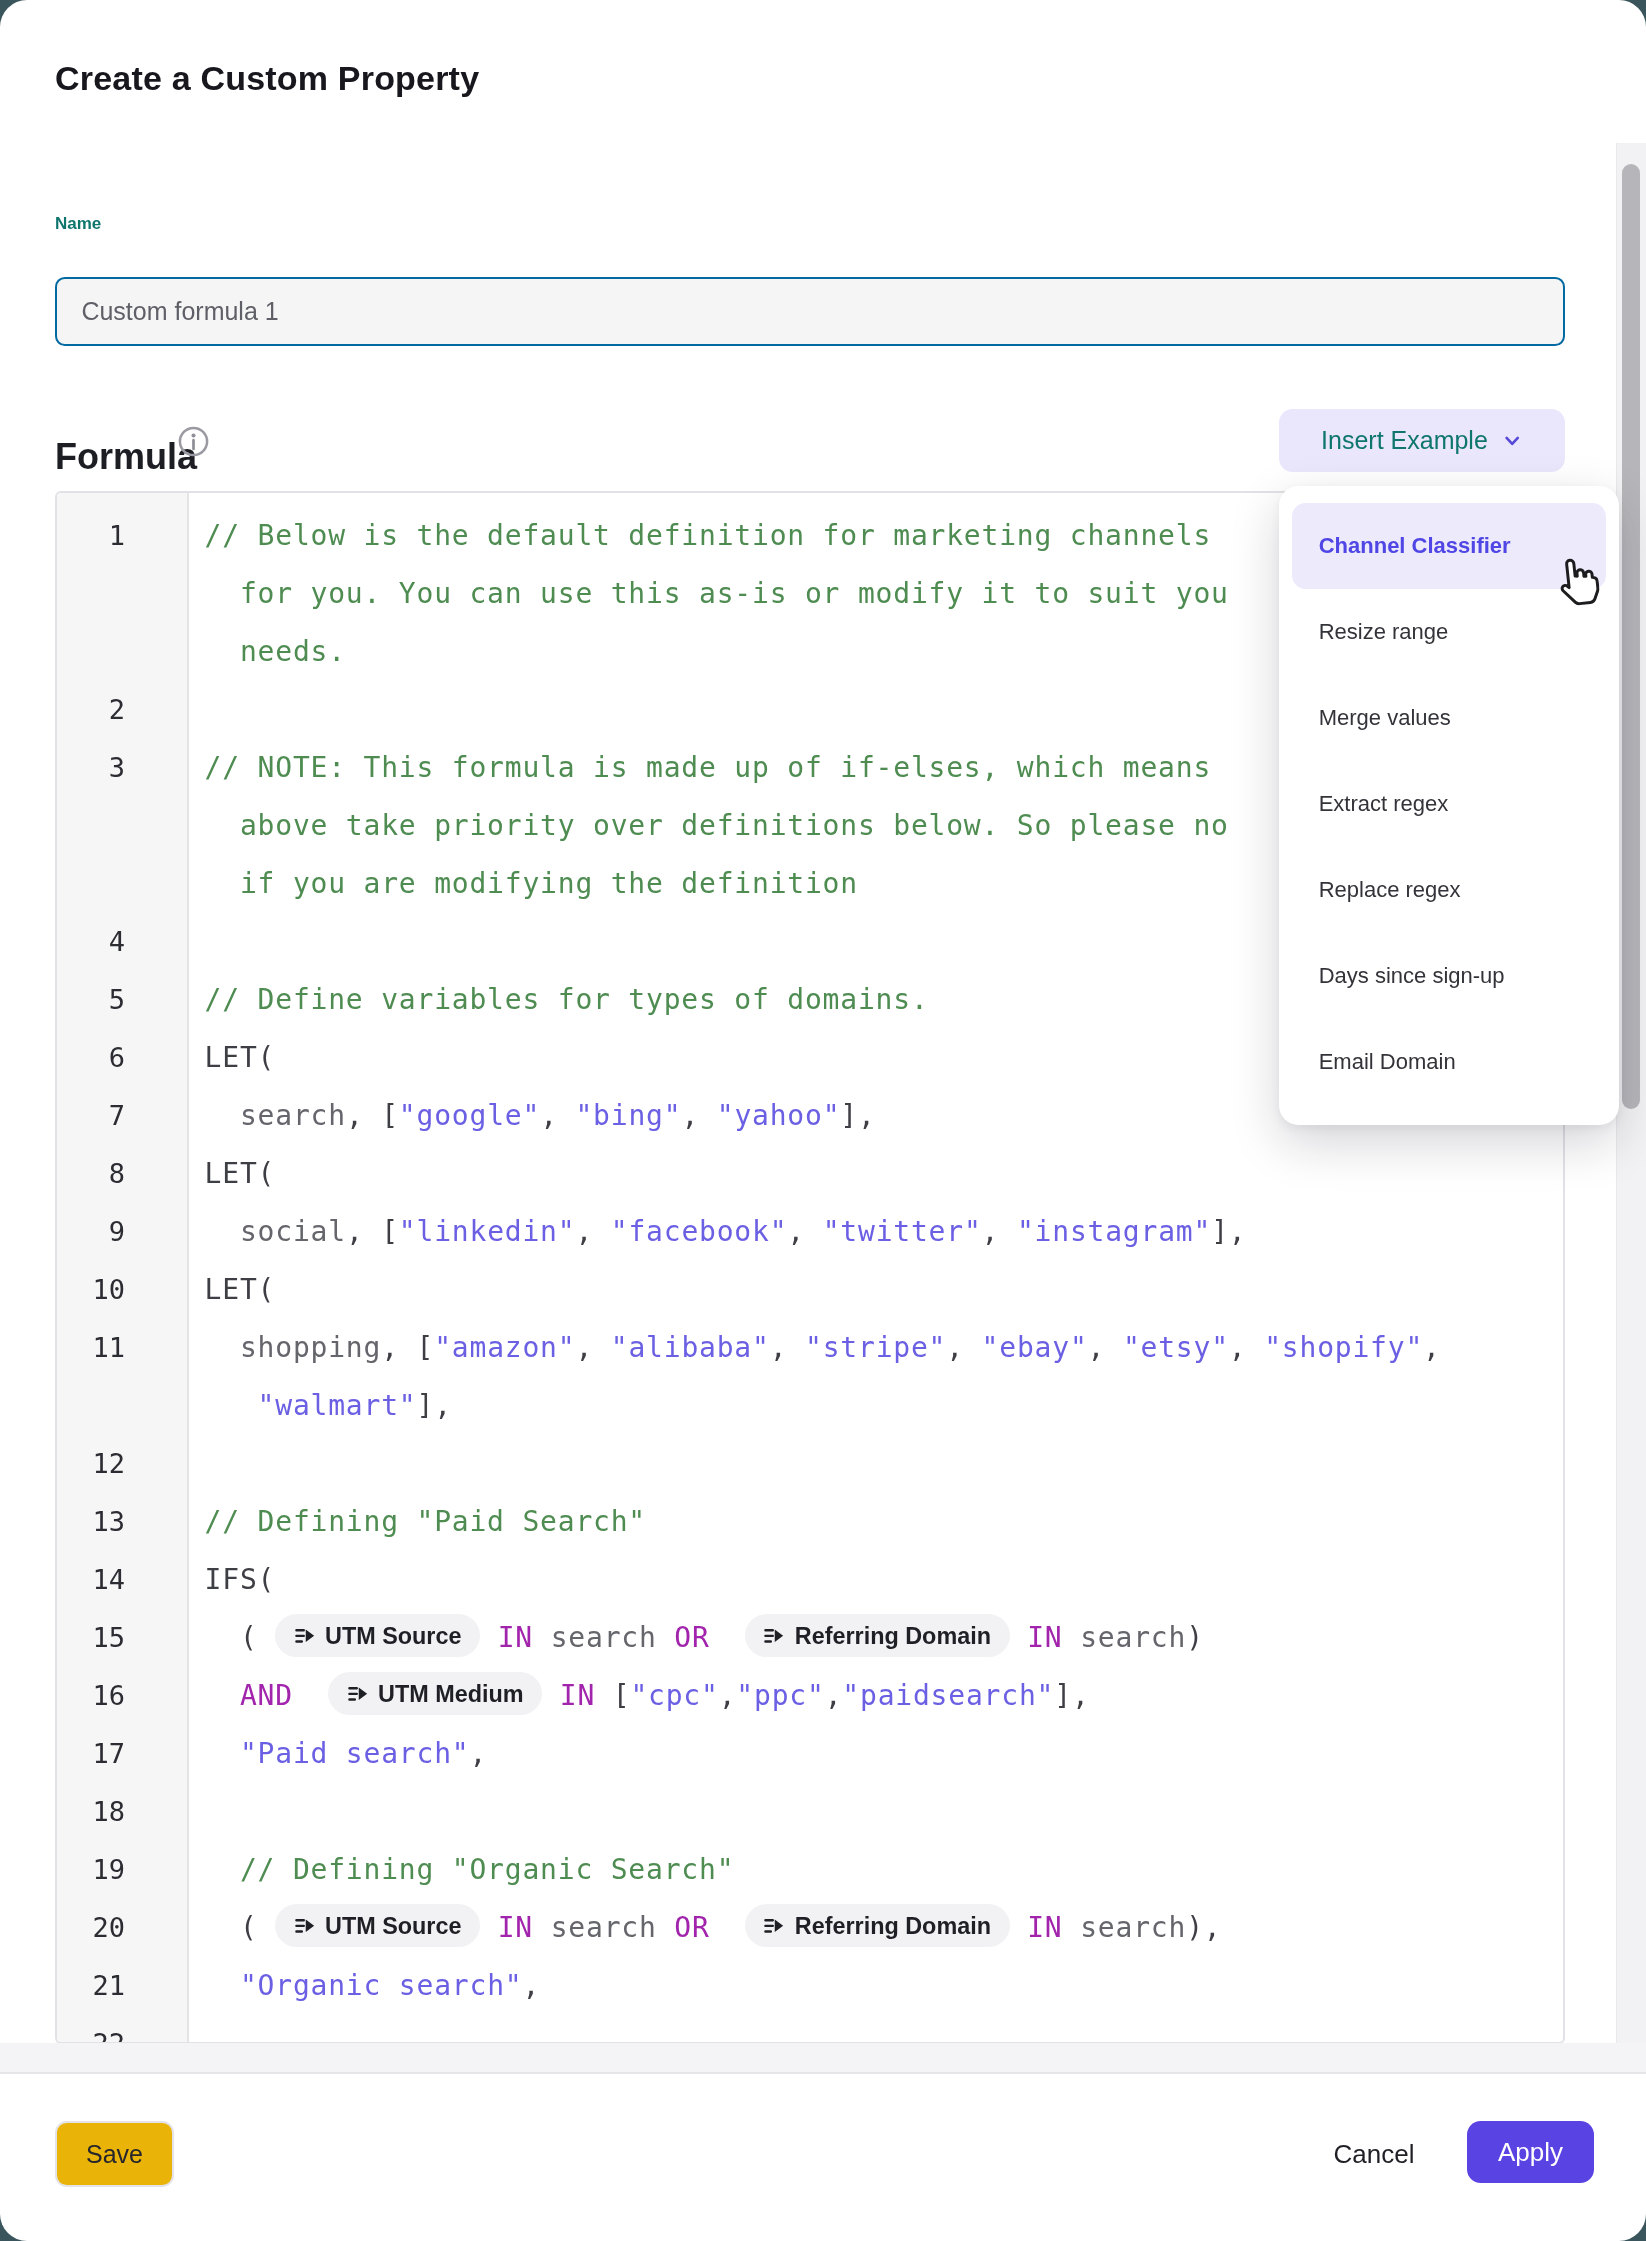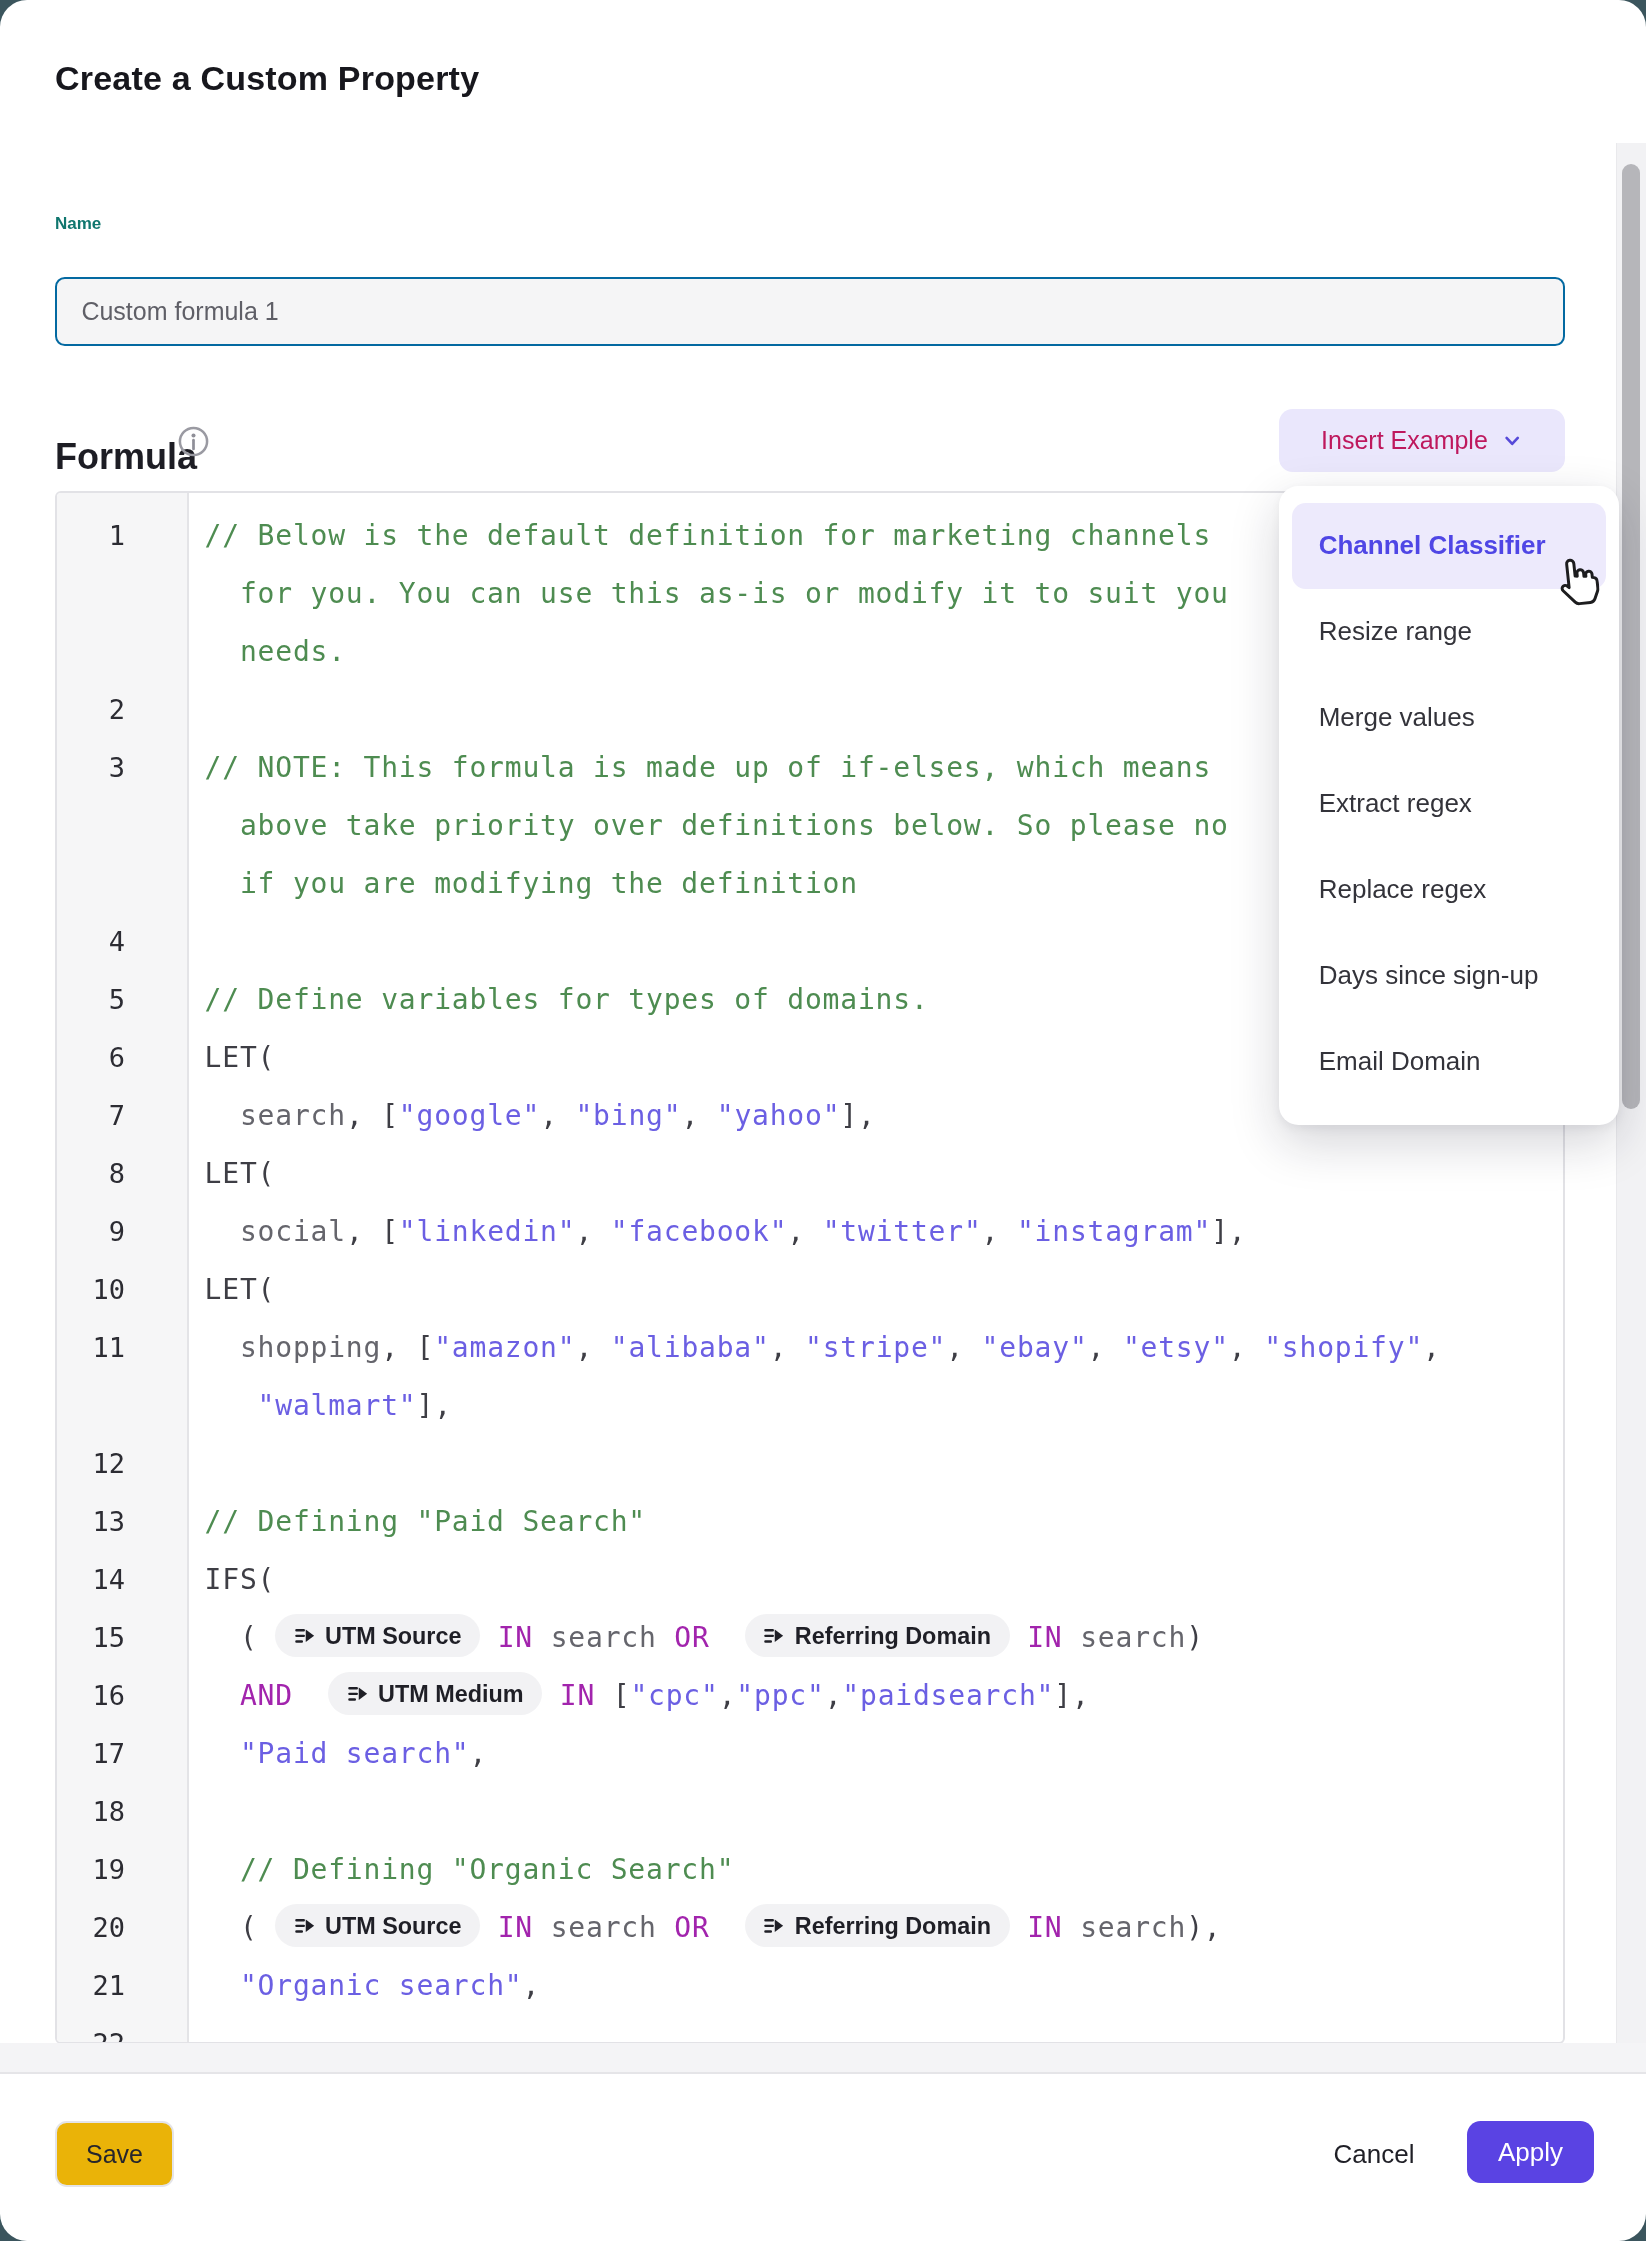--- a/index.html
+++ b/index.html
@@ -20,21 +20,21 @@
     font-family:"Liberation Sans",sans-serif;font-size:25px;color:#5f5f67;padding:0 24.4px;outline:none;
   }
 
   .formula-label{position:absolute;left:55px;top:436px;font-size:36px;font-weight:700;color:#1d1d24;}
   .info-icon{position:absolute;left:177px;top:425px;width:33px;height:33px;cursor:pointer;}
 
   .insert-btn{
     position:absolute;left:1279px;top:409px;width:286px;height:63px;
     background:#eae7fc;border:none;border-radius:13.7px;cursor:pointer;
     display:flex;align-items:center;justify-content:center;gap:12.7px;
-    font-family:"Liberation Sans",sans-serif;font-size:25px;font-weight:500;color:#be185d;
+    font-family:"Liberation Sans",sans-serif;font-size:25px;font-weight:500;color:#0f766e;
   }
 
   
   .editor{
     position:absolute;left:55px;top:491px;width:1510px;height:1553px;box-sizing:border-box;
     border:2px solid #e2e2e6;border-radius:5.9px;background:#fff;overflow:hidden;
   }
   .lines{position:absolute;inset:0;padding-top:13.7px;}
   .gutter-bg{position:absolute;left:0;top:0;bottom:0;width:130px;background:#f6f6f7;border-right:2px solid #e4e4e7;}
   .line{display:flex;position:relative;}
@@ -67,21 +67,21 @@
   .vthumb{position:absolute;left:4.9px;top:20.5px;width:18.5px;height:945px;background:#b6b6ba;border-radius:9.8px;cursor:pointer;}
 
   
   .menu{
     position:absolute;left:1279px;top:486px;width:340px;height:639px;box-sizing:border-box;
     background:#fff;border-radius:19.5px;padding:16.6px 12.7px;z-index:5;
     box-shadow:0 3.9px 9.8px rgba(22,22,45,.05),0 17.6px 49px rgba(22,22,45,.18);
   }
   .menu-item{
     height:86px;display:flex;align-items:center;padding:0 27px;border-radius:13.7px;
-    font-size:26px;font-weight:500;color:#33333a;cursor:pointer;
+    font-size:22px;font-weight:500;color:#33333a;cursor:pointer;
   }
   .menu-item.hl{background:#edeafc;color:#4f46e5;font-weight:600;}
 
   .cursor{position:absolute;left:1556px;top:557px;z-index:9;transform:rotate(-6deg);}
 
   
   .save-btn{
     position:absolute;left:55px;top:2121px;height:66px;padding:0 29px;
     background:#eab308;border:2px solid #e4e4e8;border-radius:11.7px;cursor:pointer;
     font-family:"Liberation Sans",sans-serif;font-size:25px;font-weight:500;color:#26262c;

